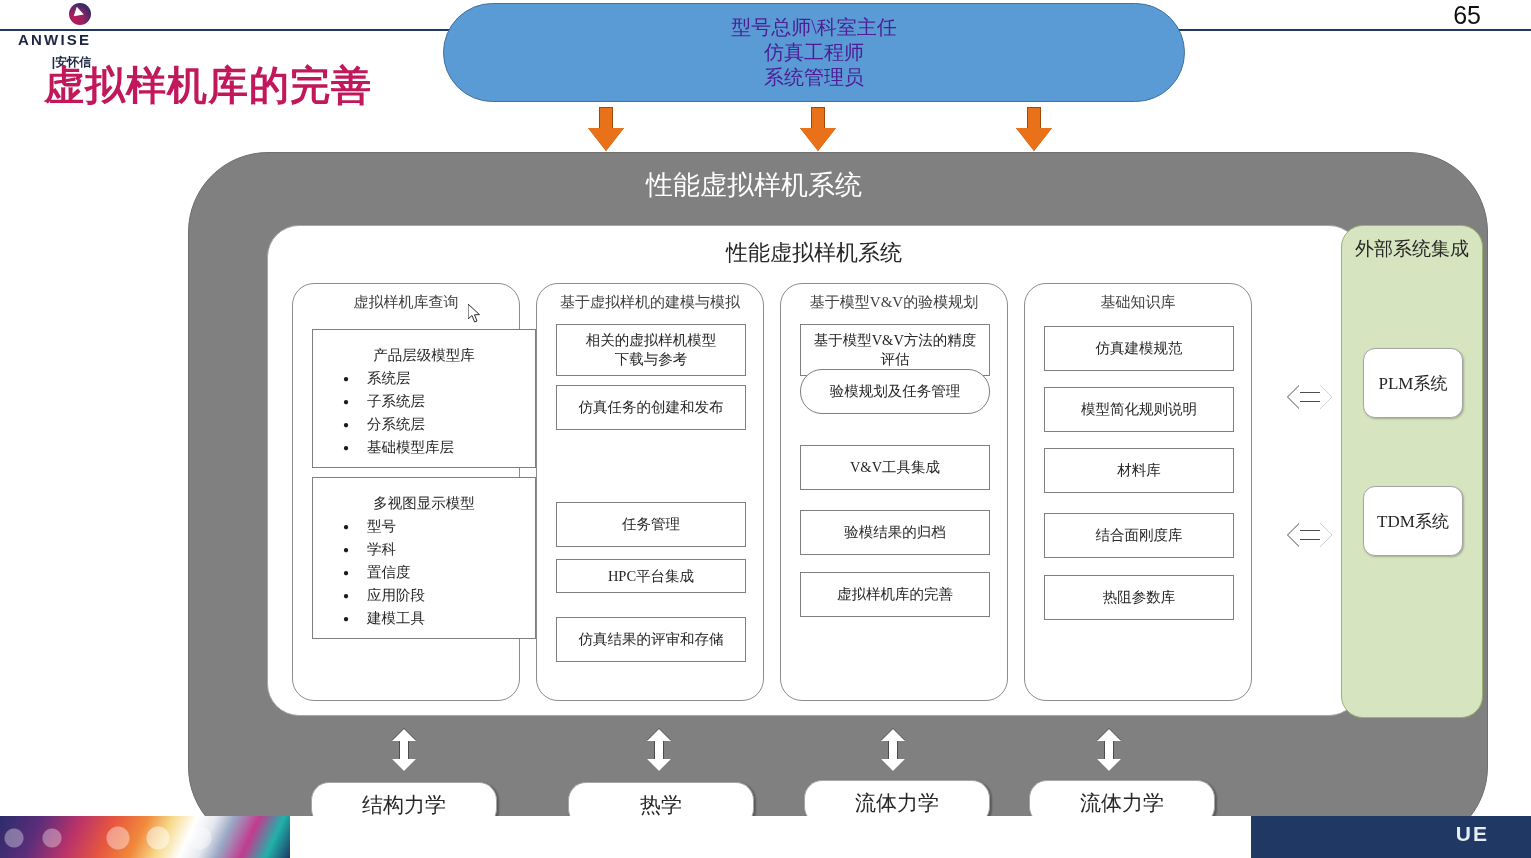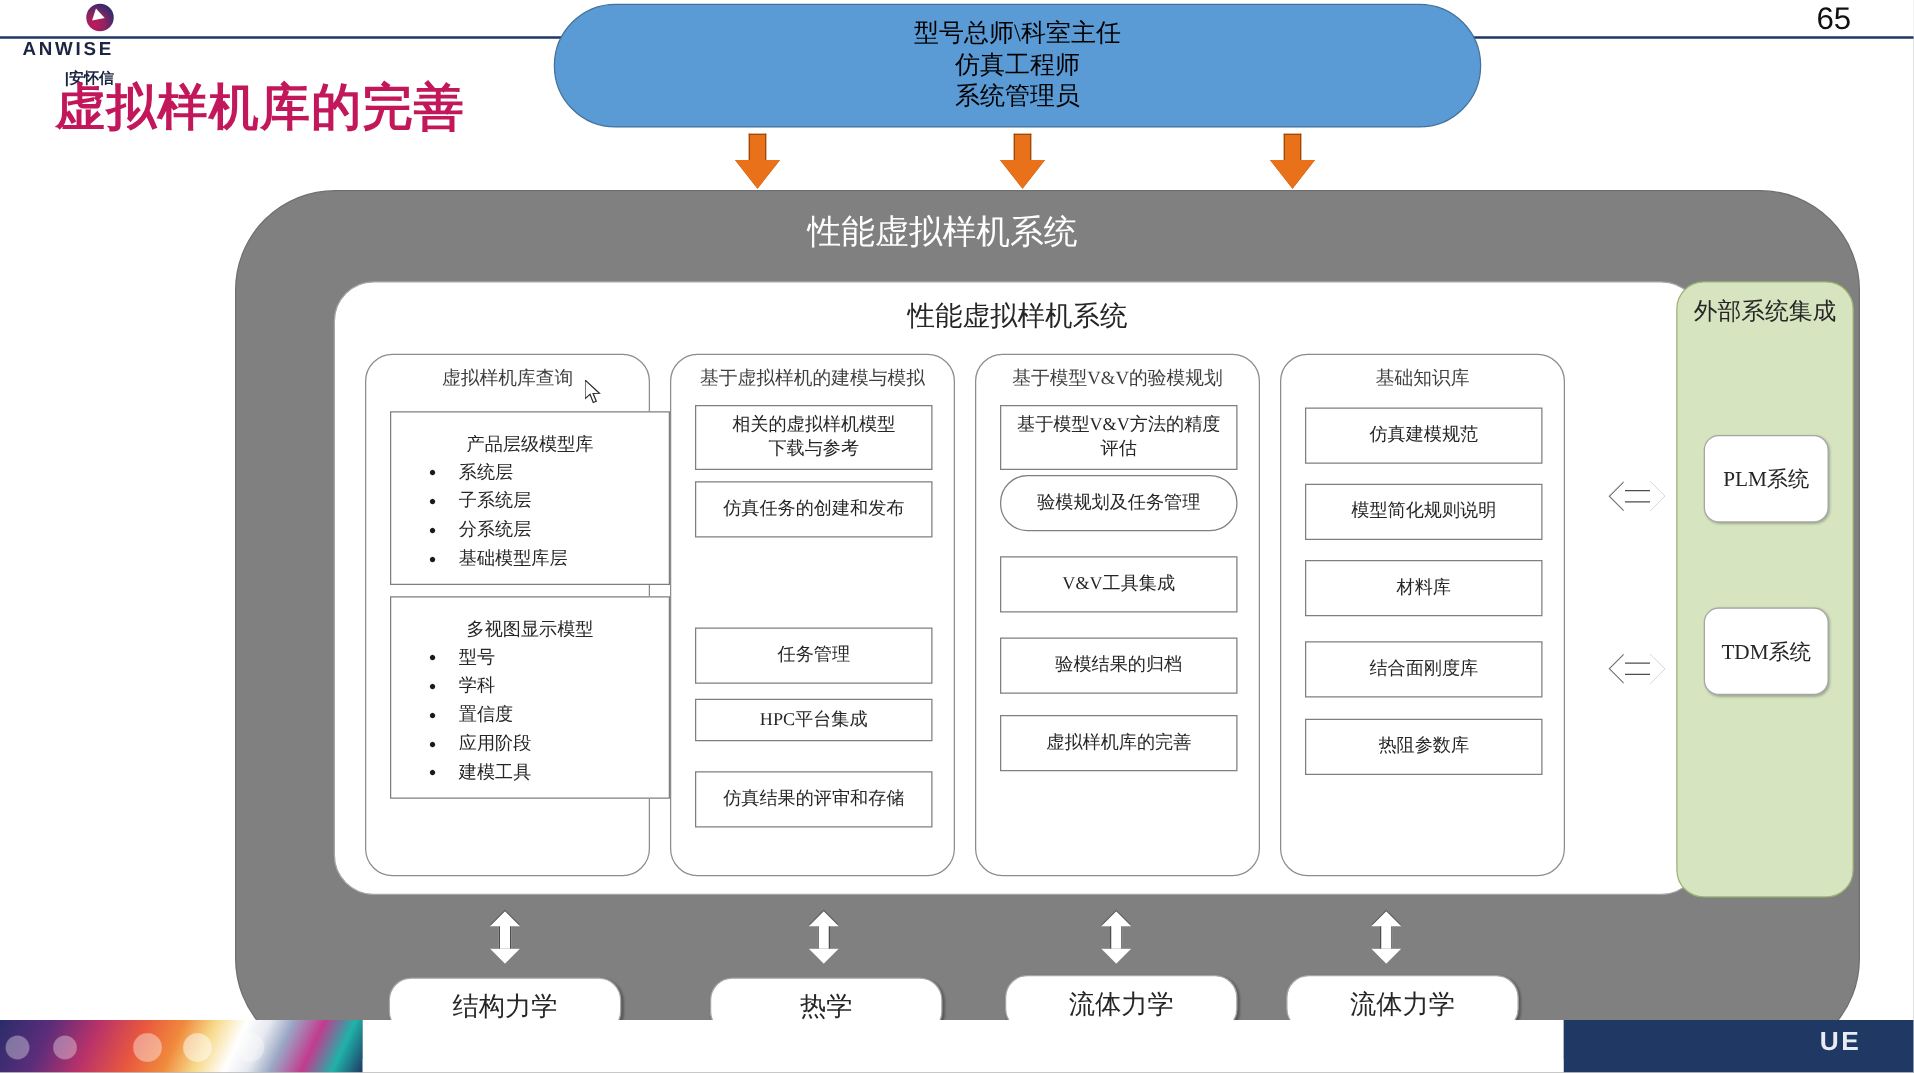--- a/index.html
+++ b/index.html
@@ -57,21 +57,21 @@
     font-family:"Liberation Sans", sans-serif;
     font-weight:bold; font-size:40px; color:#c2185b;
     letter-spacing:1px;
   }
 
   
   .role-banner {
     position:absolute; left:443px; top:3px; width:742px; height:99px;
     background:#5b9bd5; border:1px solid #41719c;
     border-radius:50px;
-    color:#000000; text-align:center;
+    color:#4c1d95; text-align:center;
     display:flex; flex-direction:column; justify-content:center; align-items:center;
     font-size:20px; line-height:25px;
   }
   .role-line { white-space:nowrap; }
 
   
   .down-arrow {
     position:absolute; width:36px; height:44px;
   }
   .down-arrow .shaft {
@@ -328,21 +328,21 @@
       <div class="item-box" style="top:101px; height:45px;">仿真任务的创建和发布</div>
       <div class="item-box" style="top:218px; height:45px;">任务管理</div>
       <div class="item-box" style="top:275px; height:34px;">HPC平台集成</div>
       <div class="item-box" style="top:333px; height:45px;">仿真结果的评审和存储</div>
     </div>
 
     <div class="col col3">
       <div class="col-title">基于模型V&amp;V的验模规划</div>
       <div class="item-box" style="top:40px;  height:52px; white-space:pre-line;">基于模型V&amp;V方法的精度
 评估</div>
-      <div class="item-box" style="top:96px; height:45px;border-radius:22px;">验模规划及任务管理</div>
+      <div class="item-box" style="top:85px; height:45px;border-radius:22px;">验模规划及任务管理</div>
       <div class="item-box" style="top:161px; height:45px;">V&amp;V工具集成</div>
       <div class="item-box" style="top:226px; height:45px;">验模结果的归档</div>
       <div class="item-box" style="top:288px; height:45px;">虚拟样机库的完善</div>
     </div>
 
     <div class="col col4">
       <div class="col-title">基础知识库</div>
       <div class="item-box" style="top:42px;  height:45px;">仿真建模规范</div>
       <div class="item-box" style="top:103px; height:45px;">模型简化规则说明</div>
       <div class="item-box" style="top:164px; height:45px;">材料库</div>

